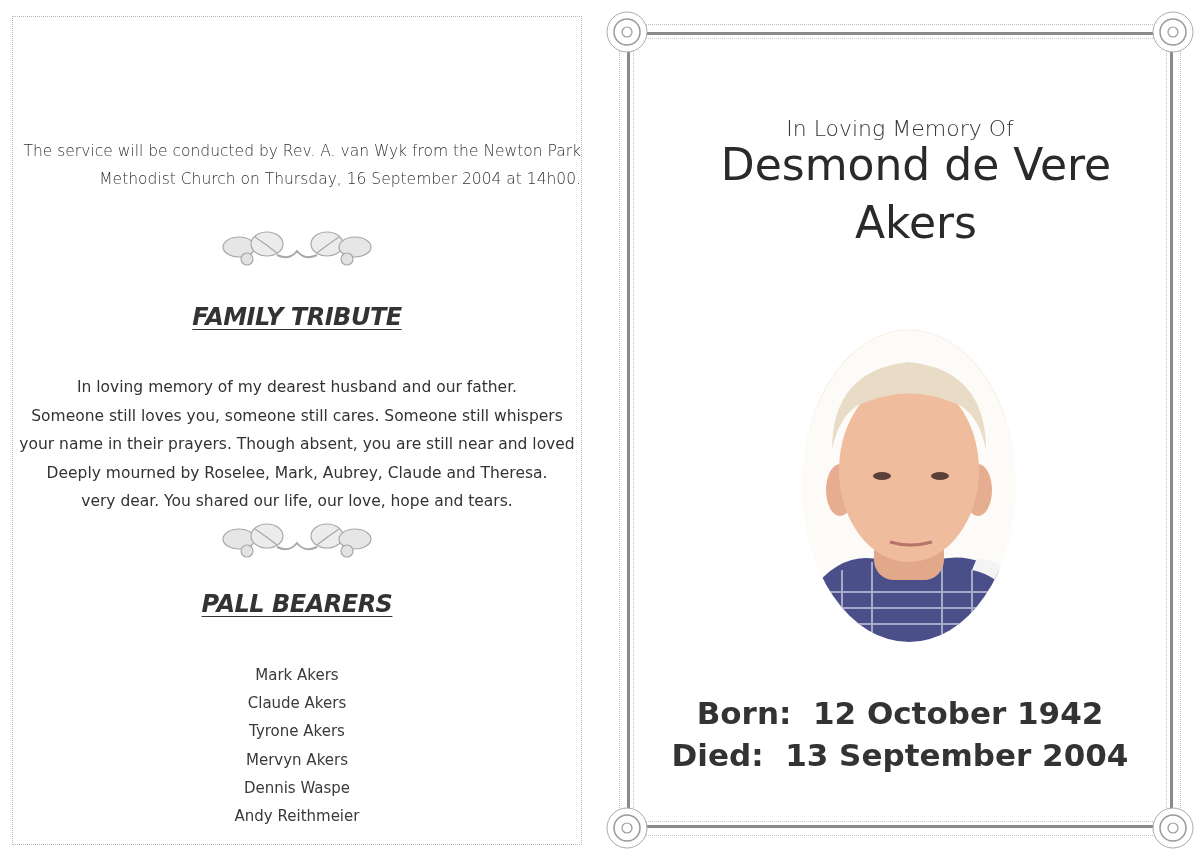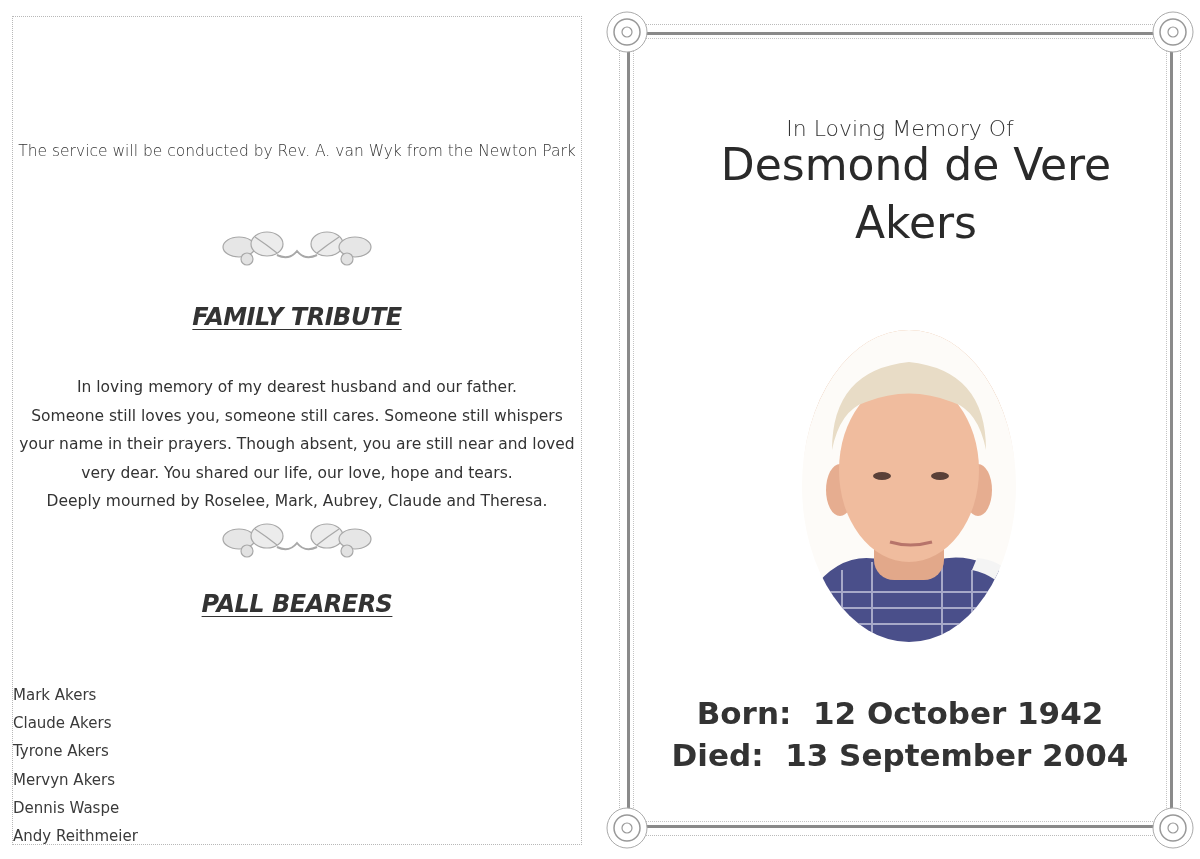--- a/index.html
+++ b/index.html
@@ -12,21 +12,21 @@
     .left-page {
       position: absolute; left: 12px; top: 16px; width: 570px; height: 829px;
       border: 1px dotted #b8b8b8; box-sizing: border-box;
     }
     .nickname {
       position: absolute; left: 0; width: 100%; top: 26px; text-align: center;
       font-family: "DejaVu Sans", sans-serif; font-size: 54px; font-weight: 500;
       color: #2c2c2c; letter-spacing: 0px;
     }
     .service {
-      position: absolute; left: 0; width: 100%; top: 120px; text-align: center;
+      position: absolute; left: 0; width: 100%; top: 120px; text-align: right;
       font-size: 15.5px; line-height: 28px; color: #333;
       font-family: "DejaVu Sans", sans-serif; font-weight: 300;
     }
     .ornament {
       position: absolute; left: 50%; transform: translateX(-50%);
       width: 160px; height: 42px;
     }
     .section-heading {
       position: absolute; left: 0; width: 100%; text-align: center;
     }
@@ -34,22 +34,22 @@
       font-style: italic; font-size: 24px; text-decoration: underline;
       text-underline-offset: 4px; text-decoration-thickness: 1px;
       color: #333; font-family: "DejaVu Sans", sans-serif; font-weight: 700;
       letter-spacing: -0.5px;
     }
     .tribute {
       position: absolute; left: 0; width: 100%; top: 356px; text-align: center;
       font-size: 15.5px; line-height: 28.5px; color: #333;
     }
     .bearers {
-      position: absolute; left: 0; width: 100%; top: 644px; 
-      font-size: 15px; line-height: 28.2px; color: #3a3a3a; margin-top: 20px;
+      position: absolute; left: 0; width: 100%; top: 644px; text-align: center;
+      font-size: 15px; line-height: 28.2px; color: #3a3a3a;
     }
     .bearers div { margin: 0; }
 
     
     .right-page {
       position: absolute; left: 605px; top: 10px; width: 590px; height: 840px;
     }
     .frame-outer {
       position: absolute; left: 14px; top: 14px; right: 14px; bottom: 14px;
       border: 1px dotted #bbb;
@@ -85,20 +85,21 @@
     }
     .dates .row { white-space: pre; }
   </style>
 </head>
 <body>
 
 <div class="left-page">
 
   <div class="service">
     <div>The service will be conducted by Rev. A. van Wyk from the Newton Park</div>
+    <div>Methodist Church on Thursday, 16 September 2004 at 14h00.</div>
   </div>
 
   <svg class="ornament" style="top:210px" viewBox="0 0 160 42">
     <g fill="none" stroke="#a8a8a8" stroke-width="1.2">
       <ellipse cx="22" cy="20" rx="16" ry="10" fill="#e6e6e6"></ellipse>
       <ellipse cx="50" cy="17" rx="16" ry="12" fill="#ececec"></ellipse>
       <path d="M38 10 Q50 18 60 26"></path>
       <path d="M60 28 Q72 34 80 24 Q88 34 100 28" stroke-width="2"></path>
       <ellipse cx="110" cy="17" rx="16" ry="12" fill="#ececec"></ellipse>
       <path d="M122 10 Q110 18 100 26"></path>
@@ -109,22 +110,22 @@
   </svg>
 
   <div class="section-heading" style="top:286px">
     <span>FAMILY TRIBUTE</span>
   </div>
 
   <div class="tribute">
     <div>In loving memory of my dearest husband and our father.</div>
     <div>Someone still loves you, someone still cares.  Someone still whispers</div>
     <div>your name in their prayers.  Though absent, you are still near and loved</div>
+    <div>Deeply mourned by Roselee, Mark, Aubrey, Claude and Theresa.</div>
     <div>very dear.  You shared our life, our love, hope and tears.</div>
-    <div>Deeply mourned by Roselee, Mark, Aubrey, Claude and Theresa.</div>
   </div>
 
   <svg class="ornament" style="top:502px" viewBox="0 0 160 42">
     <g fill="none" stroke="#a8a8a8" stroke-width="1.2">
       <ellipse cx="22" cy="20" rx="16" ry="10" fill="#e6e6e6"></ellipse>
       <ellipse cx="50" cy="17" rx="16" ry="12" fill="#ececec"></ellipse>
       <path d="M38 10 Q50 18 60 26"></path>
       <path d="M60 28 Q72 34 80 24 Q88 34 100 28" stroke-width="2"></path>
       <ellipse cx="110" cy="17" rx="16" ry="12" fill="#ececec"></ellipse>
       <path d="M122 10 Q110 18 100 26"></path>

